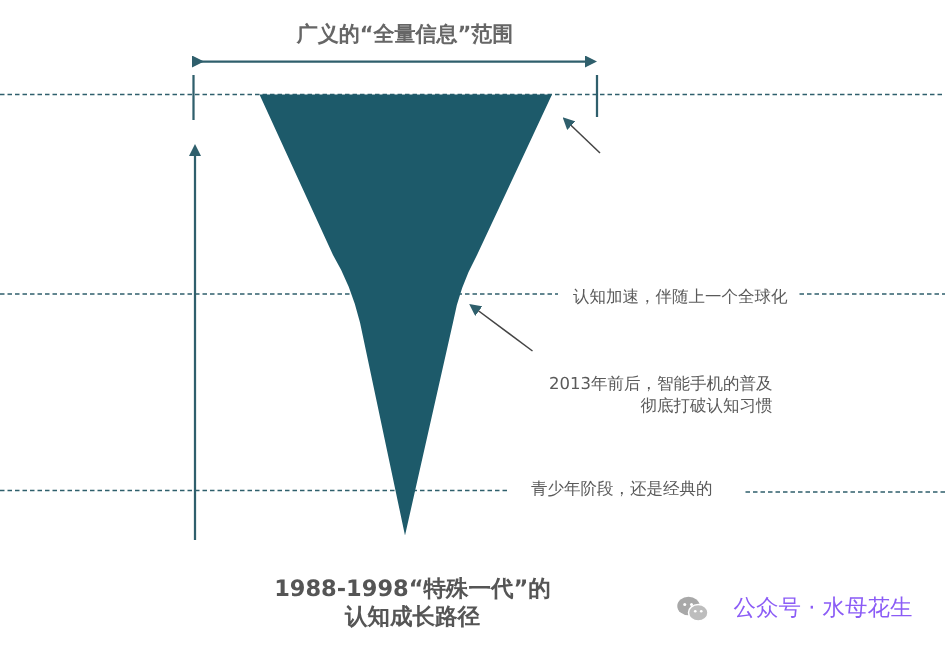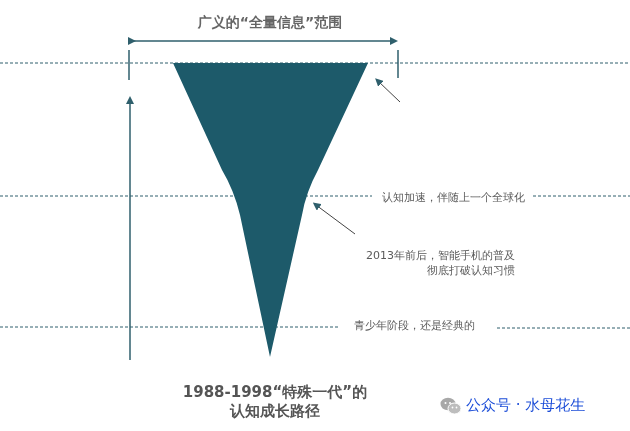--- a/index.html
+++ b/index.html
@@ -5,22 +5,22 @@
     html, body { margin: 0; padding: 0; background: #ffffff; }
     body { width: 630px; height: 431px; position: relative; overflow: hidden;
            font-family: "DejaVu Sans", "Liberation Sans", sans-serif; color: #555; }
     svg.diagram { position: absolute; left: 0; top: 0; }
     .lbl { position: absolute; font-size: 11px; line-height: 15px; color: #5a5a5a; white-space: nowrap; }
     .top-title { position: absolute; left: 0; width: 100%; text-align: center; top: 14px;
                  font-size: 14px; font-weight: bold; color: #666; }
     .top-title span { position: relative; left: -45px; }
     .bottom-title { position: absolute; left: 150px; width: 250px; text-align: center; top: 383px;
                     font-size: 15px; line-height: 19px; font-weight: bold; color: #555; }
-    .watermark { position: absolute; left: 440px; top: 396px; font-size: 15px; color: #1d4ed8;
-                 display: flex; align-items: center; gap: 4px; }
+    .watermark { position: absolute; left: 451px; top: 396px; font-size: 15px; color: #8b5cf6;
+                 display: flex; align-items: center; gap: 16px; }
     .wm-icon { width: 22px; height: 18px; position: relative; }
   </style>
 </head>
 <body>
 
 <svg class="diagram" width="630" height="431">
   <defs>
     <marker id="ah" markerWidth="8" markerHeight="8" refX="4" refY="4" orient="auto" markerUnits="userSpaceOnUse">
       <path d="M0,0 L8,4 L0,8 z" fill="#2f5f6c"></path>
     </marker>

